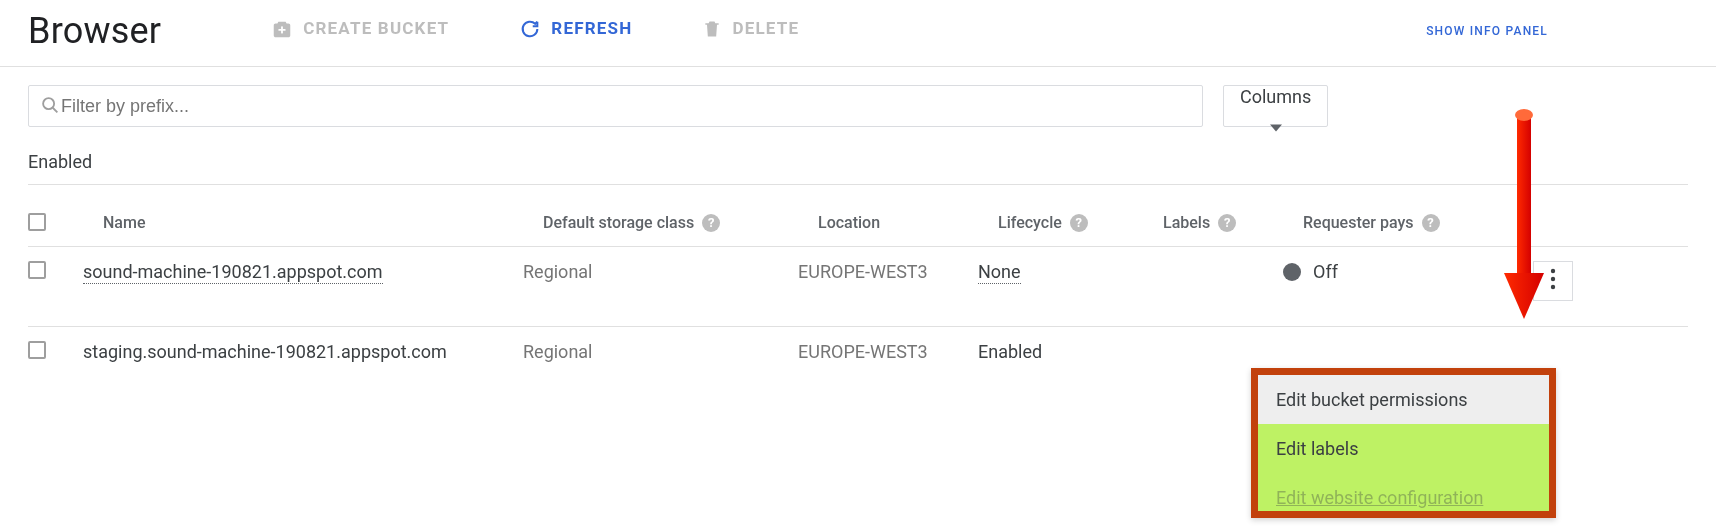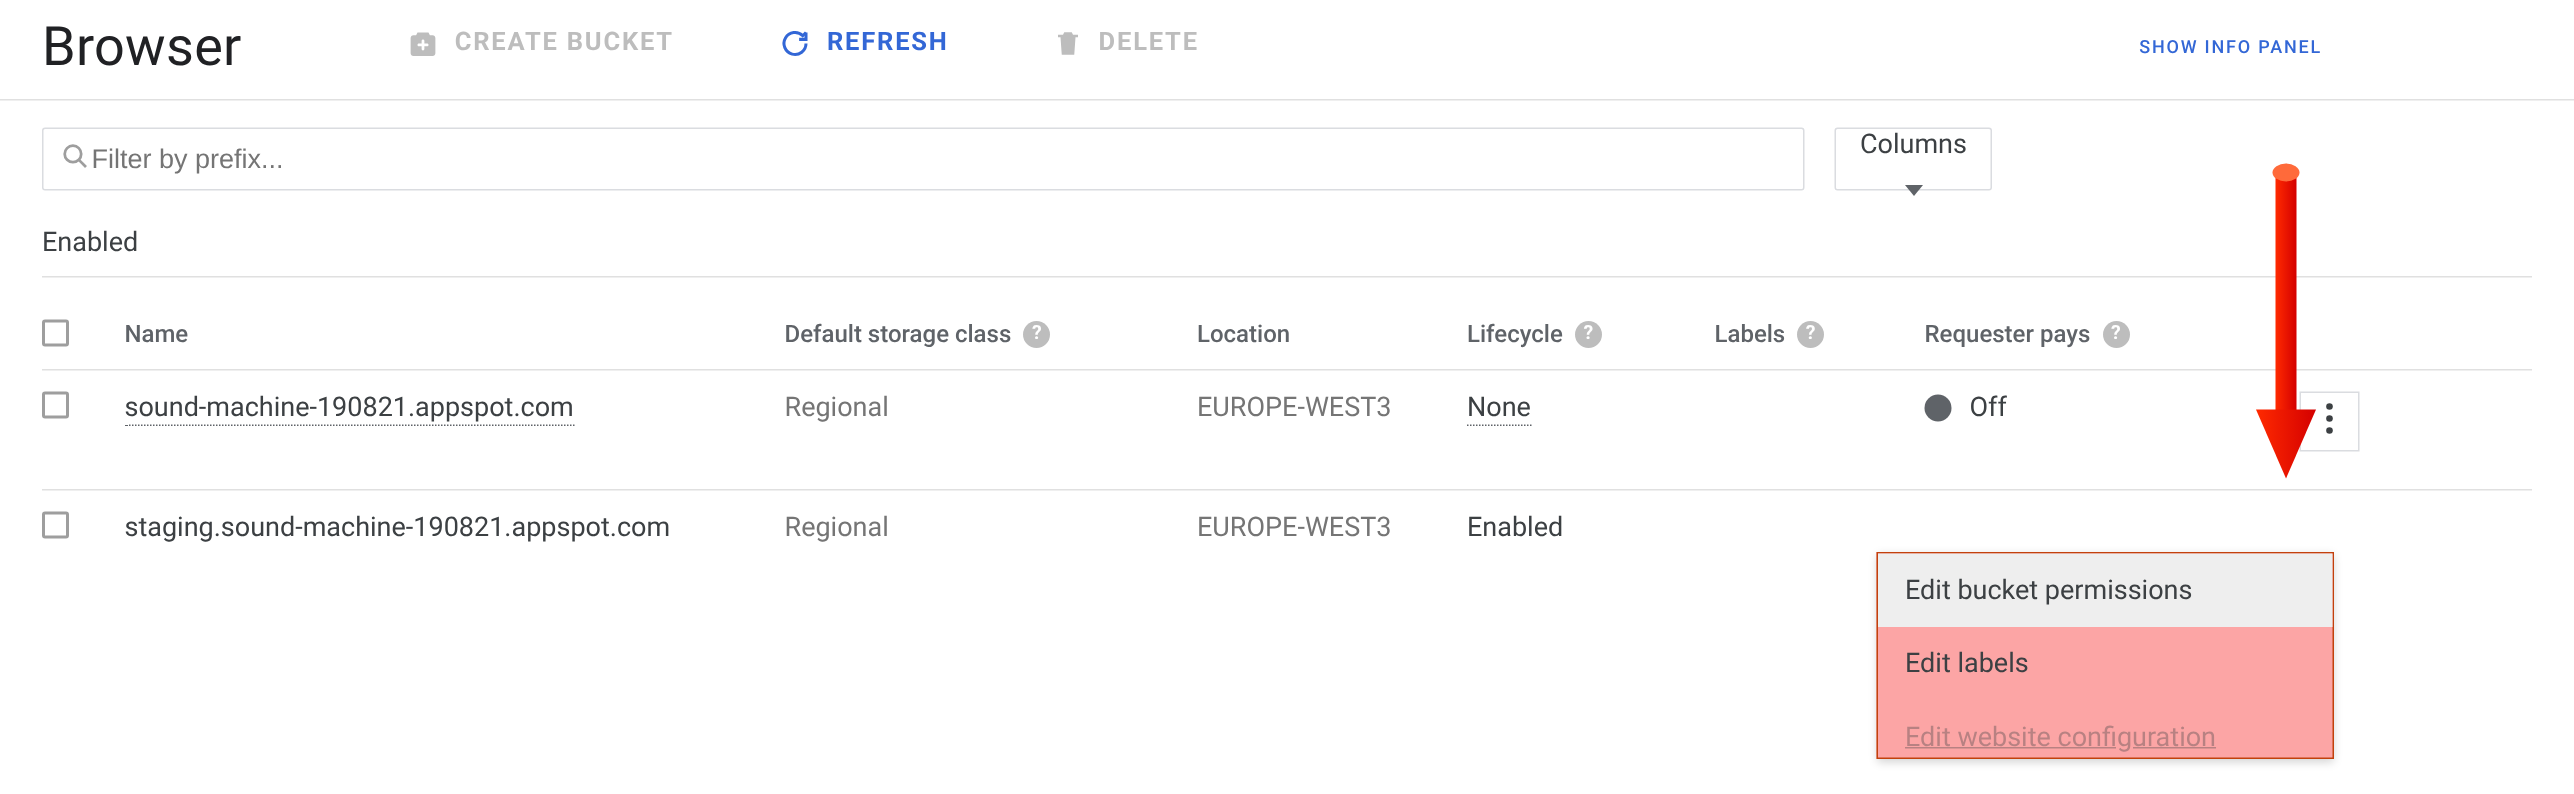--- a/index.html
+++ b/index.html
@@ -122,21 +122,21 @@
 
   .col-check { width: 55px; display: flex; align-items: flex-start; }
   .col-name  { width: 440px; }
   .col-class { width: 275px; }
   .col-loc   { width: 180px; }
   .col-life  { width: 165px; }
   .col-labels{ width: 140px; }
   .col-req   { width: 220px; }
   .col-actions { width: 70px; display:flex; justify-content:flex-end; }
 
-  .th { display: inline-flex; align-items: center; gap: 8px; }
+  .th { display: inline-flex; align-items: center; gap: 8px; margin-left: 20px; }
   .help-dot {
     width: 18px; height: 18px; border-radius: 50%;
     background: #bdbdbd; color: #fff;
     display: inline-flex; align-items: center; justify-content: center;
     font-size: 13px; font-weight: 700;
   }
 
   .chk {
     width: 18px; height: 18px;
     border: 2px solid #9e9e9e;
@@ -161,22 +161,22 @@
     cursor: pointer;
     position: relative;
   }
 
   
   .menu {
     position: absolute;
     top: 368px;
     right: 160px;
     width: 305px;
-    background: #fca5a5;
-    border: 1px solid #c2410c;
+    background: #bef264;
+    border: 7px solid #c2410c;
     box-shadow: 0 2px 6px rgba(0,0,0,.18);
     font-size: 18px;
     color: #3c4043;
     z-index: 10;
   }
   .menu-item {
     padding: 14px 18px;
     cursor: pointer;
   }
   .menu-item.sel { background: #eeeeee; }

